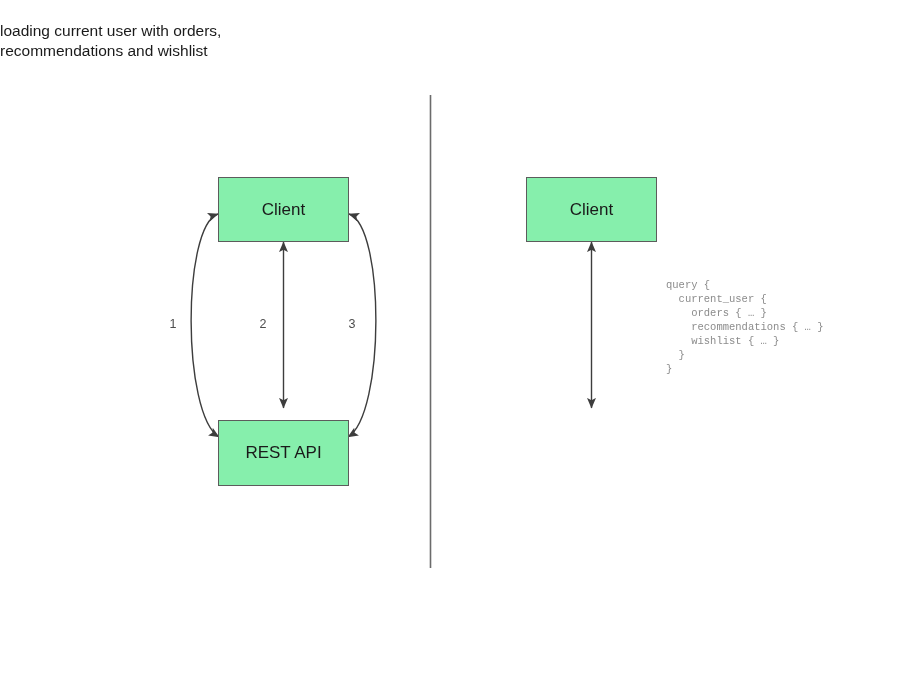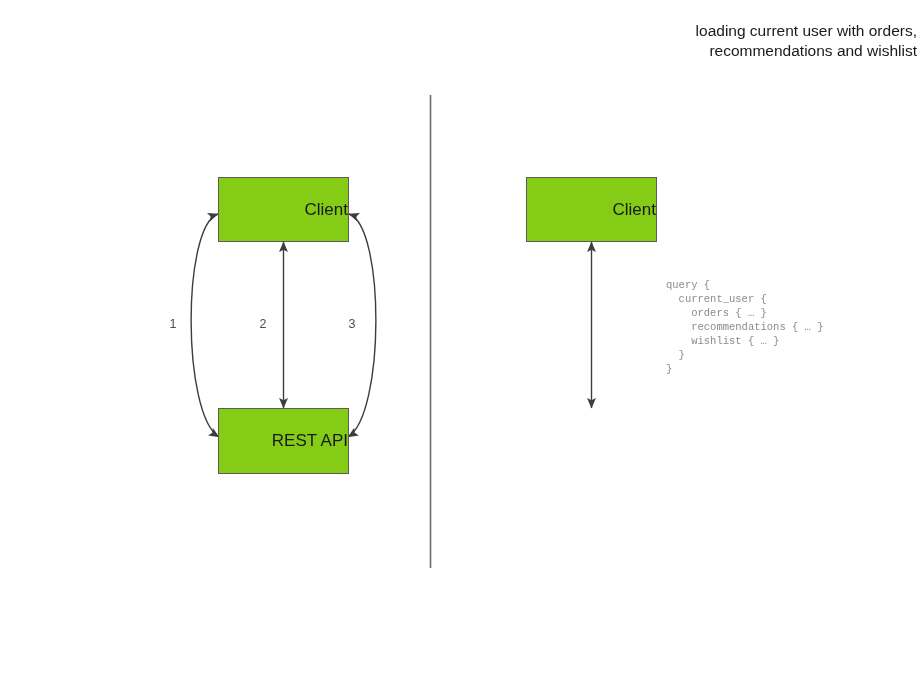--- a/index.html
+++ b/index.html
@@ -23,41 +23,41 @@
     left: 0;
     top: 0;
     width: 917px;
     height: 689px;
   }
   .title {
     position: absolute;
     left: 0;
     top: 21px;
     width: 917px;
-    text-align: right;
+    text-align: left;
     font-size: 15.5px;
     line-height: 20px;
     color: #1a1a1a;
     font-family: "Liberation Sans", sans-serif;
     white-space: pre-line;
   }
   .node-box {
     position: absolute;
     box-sizing: border-box;
-    background: #84cc16;
+    background: #86efac;
     border: 1.4px solid #5c5c5c;
     display: flex;
     align-items: center;
-    justify-content: flex-end;
+    justify-content: center;
     font-size: 17px;
     color: #1a1a1a;
     font-family: "Liberation Sans", sans-serif;
   }
   #node-client-rest  { left: 218px; top: 177px; width: 131px; height: 65px; }
-  #node-rest-api     { left: 218px; top: 408px; width: 131px; height: 66px; }
+  #node-rest-api     { left: 218px; top: 420px; width: 131px; height: 66px; }
   #node-client-gql   { left: 526px; top: 177px; width: 131px; height: 65px; }
   #node-graphql-api  { left: 526px; top: 408px; width: 131px; height: 66px; }
 
   .edge-label {
     position: absolute;
     font-size: 12.5px;
     color: #4d4d4d;
     font-family: "Liberation Sans", sans-serif;
     text-align: center;
     width: 18px;

